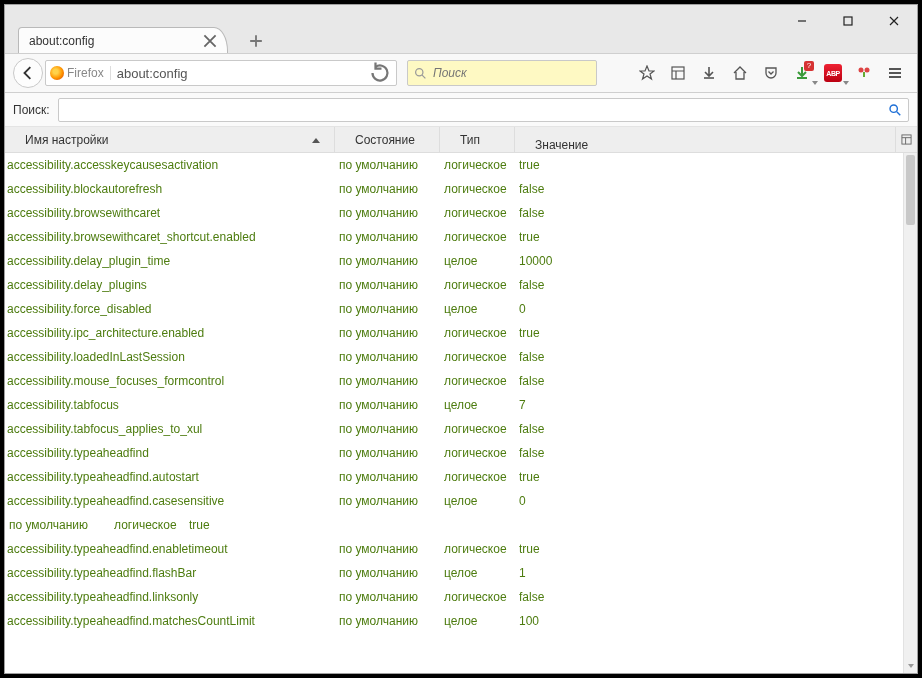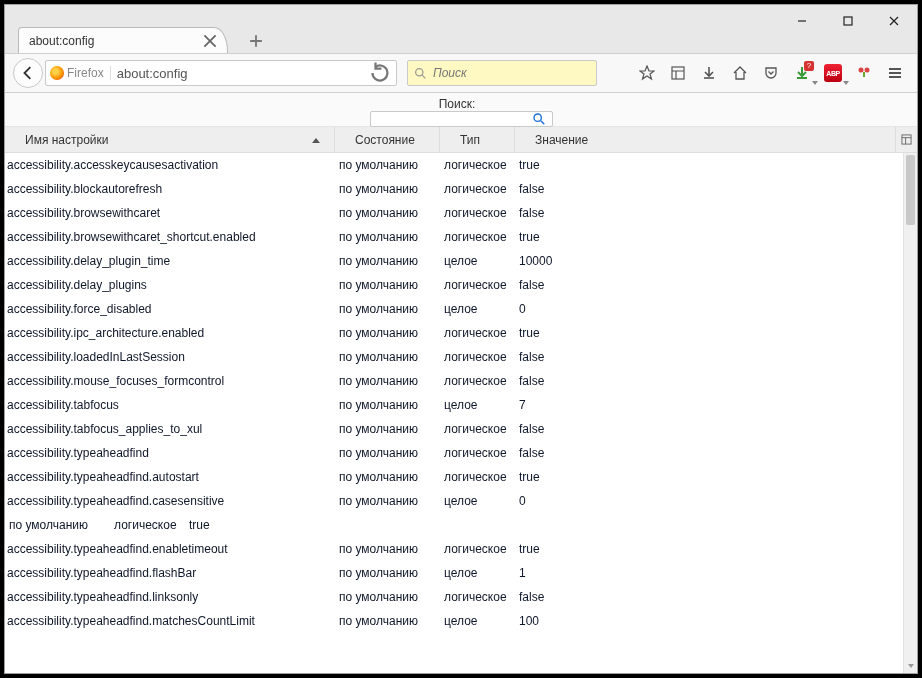--- a/index.html
+++ b/index.html
@@ -26,38 +26,38 @@
   .searchbox input { border:none; outline:none; flex:1; font-size:12px; font-style:italic; color:#888; background:transparent;}
   .mag { width:13px; height:13px; color:#888;}
   .toolbar-spacer { flex: 1; }
   .tool-icons { display:flex; align-items:center; gap:3px; }
   .tbtn { width: 28px; height: 28px; display:flex; align-items:center; justify-content:center; color:#555; cursor:pointer; position:relative;}
   .tbtn svg { width:16px; height:16px; }
   .dropdown-caret { position:absolute; right:-2px; bottom:2px; border-left:3px solid transparent; border-right:3px solid transparent; border-top:4px solid #888;}
   .badge { position:absolute; top:2px; right:2px; min-width:10px; height:10px; padding:0 2px; background:#d63333; color:#fff; font-size:8px; line-height:10px; border-radius:2px; text-align:center;}
   .abp { width:18px; height:18px; background:linear-gradient(#e23, #b01); border-radius:3px; color:#fff; font-size:7px; font-weight:bold; display:flex; align-items:center; justify-content:center; letter-spacing:-0.5px;}
   
-  .search-row { height: 34px; display:flex; align-items:center; border-bottom: 1px solid #e4e4e4; background:#fafafa; padding:4px 8px;flex-direction:column; }
+  .search-row { height: 34px; display:flex; align-items:center; border-bottom: 1px solid #e4e4e4; background:#fafafa; padding:4px 8px; }
   .search-label { color:#333; margin-right:8px; font-size:12px;}
   .search-field-wrap { flex:1; height:24px; border:1px solid #c9c9c9; border-radius:2px; background:#fff; display:flex; align-items:center; padding:0 6px;}
   .search-field-wrap input { flex:1; border:none; outline:none; font-size:12px;}
   .search-field-wrap .mag2 { width:14px; height:14px; color:#1e6fd6;}
   
   .table-header { height: 26px; background: #eeeeee; border-bottom: 1px solid #ddd; display:flex; position:relative;}
   .th { display:flex; align-items:center; padding:0 20px; color:#333; font-size:12px; border-right: 1px solid #ddd; position:relative; cursor:pointer;}
   .th.sorted::after { content:''; position:absolute; right:14px; top:50%; margin-top:-2px; border-left:4px solid transparent; border-right:4px solid transparent; border-bottom:5px solid #555;}
   .col-name  { width: 330px; }
   .col-state { width: 105px; }
   .col-type  { width: 75px; }
-  .col-value { flex:1; border-right:none;}
+  .col-value { flex:1; border-right:none;align-items:flex-end;}
   .th-picker { width:22px; display:flex; align-items:center; justify-content:center; border-left:1px solid #ddd; color:#666; cursor:pointer;}
   
   .table-body { flex:1; overflow:hidden; position:relative; background:#fff;}
   .rows { position:absolute; left:0; top:0; right:14px; }
-  .row { height: 24px; display:flex; align-items:center; font-size:12px; color:#0f172a; cursor:pointer;}
+  .row { height: 24px; display:flex; align-items:center; font-size:12px; color:#4d7c0f; cursor:pointer;}
   .cell { padding:0 4px; white-space:nowrap; overflow:hidden; text-overflow:ellipsis;}
   .c-name  { width: 330px; padding-left:2px;}
   .c-state { width: 105px; }
   .c-type  { width: 75px; }
   .c-value { flex:1;}
   .vscroll { position:absolute; right:0; top:0; bottom:0; width:14px; background:#f0f0f0; border-left:1px solid #e2e2e2;}
   .vscroll .thumb { position:absolute; left:2px; right:2px; top:2px; height:70px; background:#c8c8c8; border-radius:2px;}
   .vscroll .arrow { position:absolute; left:0; right:0; height:14px; display:flex; align-items:center; justify-content:center; color:#888; cursor:pointer;}
   .vscroll .arrow.up { top:0;}
   .vscroll .arrow.down { bottom:0;}

